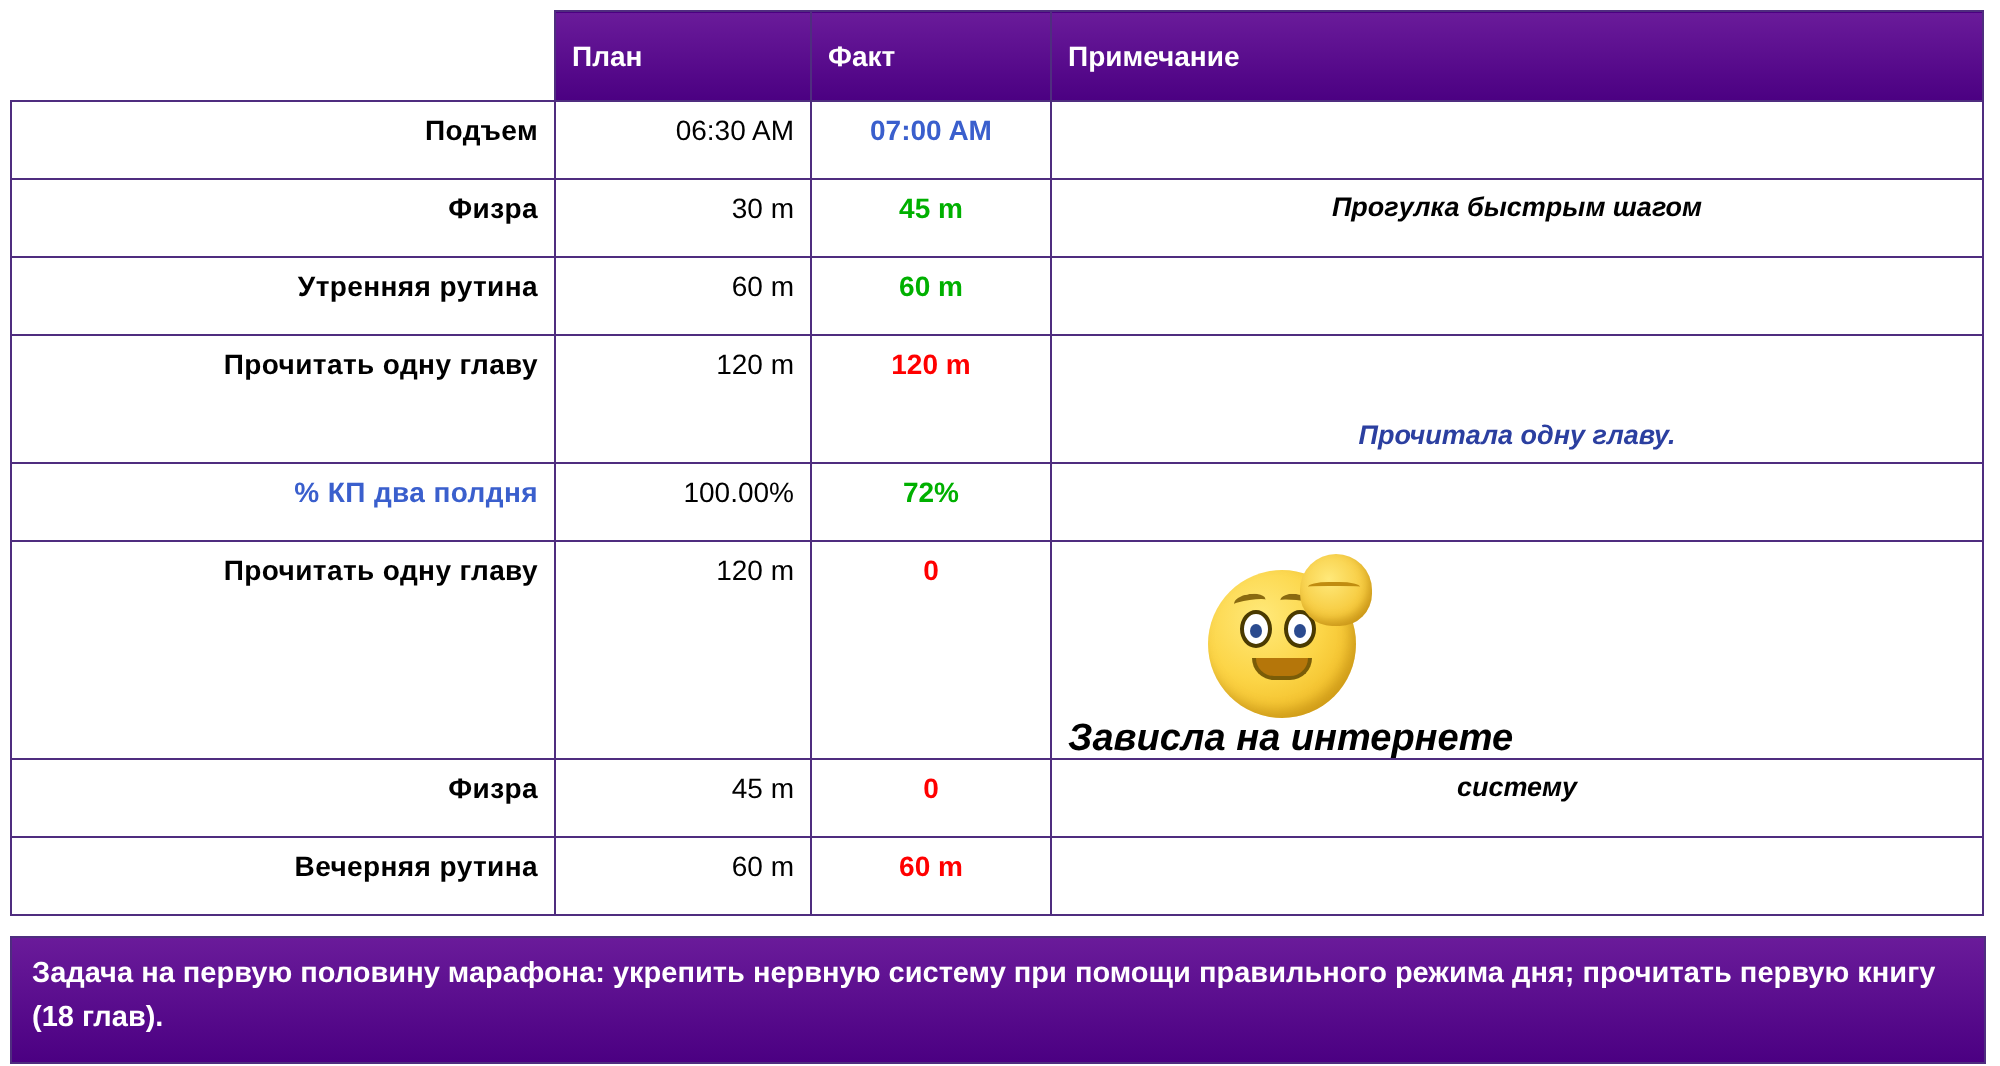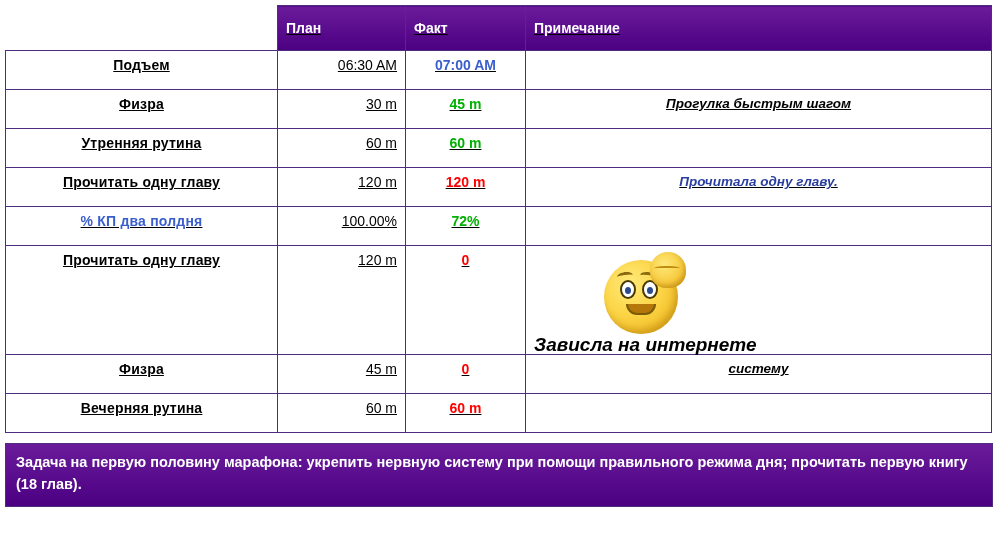--- a/index.html
+++ b/index.html
@@ -17,21 +17,20 @@
   .sheet {
     position: absolute;
     left: 5px;
     top: 5px;
     width: 988px;
   }
   table.grid {
     border-collapse: collapse;
     table-layout: fixed;
     width: 808px;
-    text-decoration: underline;
   }
   table.grid td {
     border: 1px solid #4f2d7f;
     padding: 0;
     vertical-align: top;
   }
   .col-task  { width: 272px; }
   .col-plan  { width: 128px; }
   .col-fact  { width: 120px; }
   .col-note  { width: 466px; }
@@ -51,42 +50,42 @@
   tr.head td.empty-head { background: #ffffff; border-top-color:#ffffff; border-left-color:#ffffff; border-bottom-color:#4f2d7f;}
   .cell {
     padding: 6px 8px;
     font-size: 14px;
     color: #000000;
     min-height: 20px;
     box-sizing: border-box;
   }
   .task {
     font-weight: bold;
-    text-align: center;
+    text-align: right;
     letter-spacing: 0.2px;
   }
   .plan {
     text-align: right;
     font-weight: normal;
   }
   .fact {
     text-align: center;
     font-weight: bold;
   }
   .note {
     text-align: center;
     font-style: italic;
     font-weight: bold;
     font-size: 13.5px;
   }
   .c-black  { color: #000000; }
   .c-blue   { color: #3a5fcd; }
   .c-green  { color: #00b000; }
   .c-red    { color: #ff0000; }
-  .c-navy   { color: #2b3fa0; }
+  .c-navy   { color: #2b3fa0; margin-top: 36px; }
 
   tr.r-normal td { height: 38px; }
   tr.r-tall td   { height: 108px; }
 
   
   .footer {
     margin-top: 10px;
     width: 988px;
     box-sizing: border-box;
     background: #5b0f8b;

